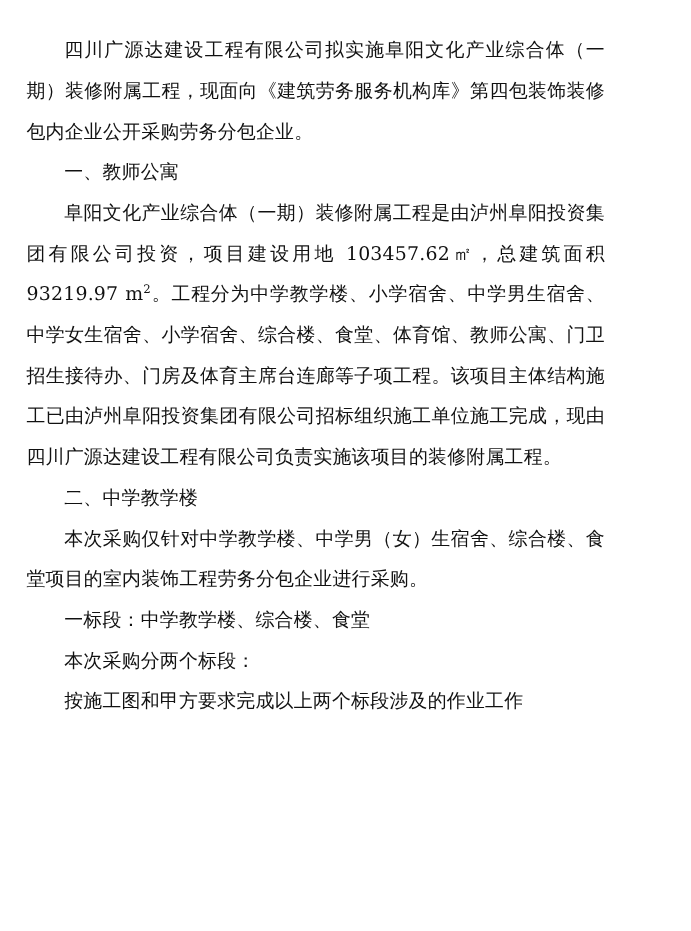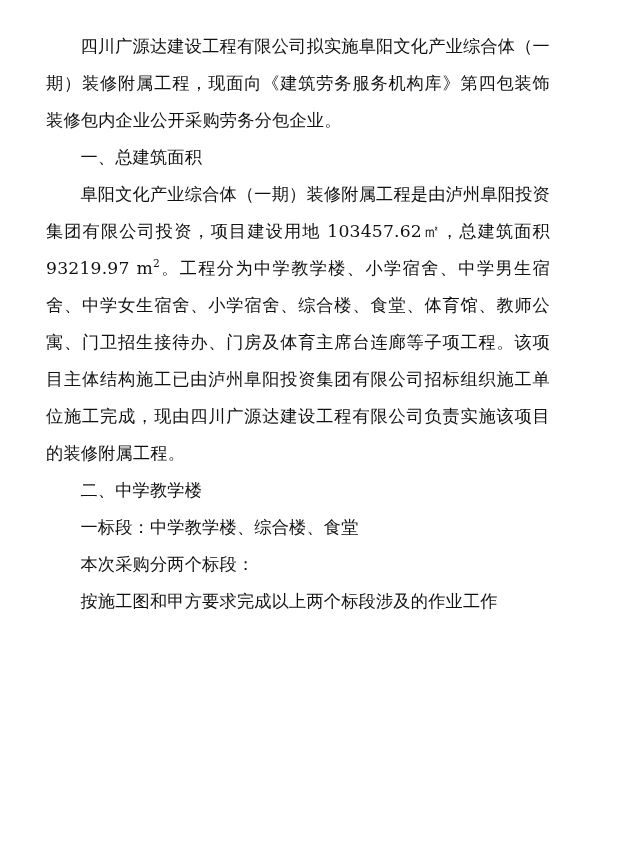--- a/index.html
+++ b/index.html
@@ -12,21 +12,21 @@
     height: 846px;
     overflow: hidden;
     font-family: "DejaVu Serif", "Liberation Serif", serif;
     color: #111111;
   }
   .page {
     position: relative;
     width: 596px;
     height: 846px;
     box-sizing: border-box;
-    padding: 28px 46px 0 46px;
+    padding: 28px 46px 0 24px;
     background: #ffffff;
   }
   .doc-body {
     font-size: 17.2px;
     line-height: 37px;
     letter-spacing: 0.2px;
     text-align: justify;
     text-justify: inter-ideograph;
   }
   p {
@@ -48,26 +48,27 @@
   }
 </style>
 </head>
 <body>
 
 <div class="page">
   <div class="doc-body">
 
     <p>四川广源达建设工程有限公司拟实施阜阳文化产业综合体（一期）装修附属工程，现面向《建筑劳务服务机构库》第四包装饰装修包内企业公开采购劳务分包企业。</p>
 
-    <p class="heading">一、总建筑面积</p>
+    <p class="heading">一、教师公寓</p>
 
     <p><span>阜阳文化产业综合体（一期）装修附属工程是由泸州阜阳投资集团有限公司投资，项目建设用地 103457.62</span><span class="num">㎡</span><span>，总建筑面积 93219.97 m</span><span class="sup">2</span><span>。工程分为中学教学楼、小学宿舍、中学男生宿舍、中学女生宿舍、小学宿舍、综合楼、食堂、体育馆、教师公寓、门卫招生接待办、门房及体育主席台连廊等子项工程。该项目主体结构施工已由泸州阜阳投资集团有限公司招标组织施工单位施工完成，现由四川广源达建设工程有限公司负责实施该项目的装修附属工程。</span></p>
 
     <p class="heading">二、中学教学楼</p>
 
+    <p>本次采购仅针对中学教学楼、中学男（女）生宿舍、综合楼、食堂项目的室内装饰工程劳务分包企业进行采购。</p>
 
     <p>一标段：中学教学楼、综合楼、食堂</p>
 
     <p>本次采购分两个标段：</p>
 
 
     <p>按施工图和甲方要求完成以上两个标段涉及的作业工作</p>
 
   </div>
 </div>

